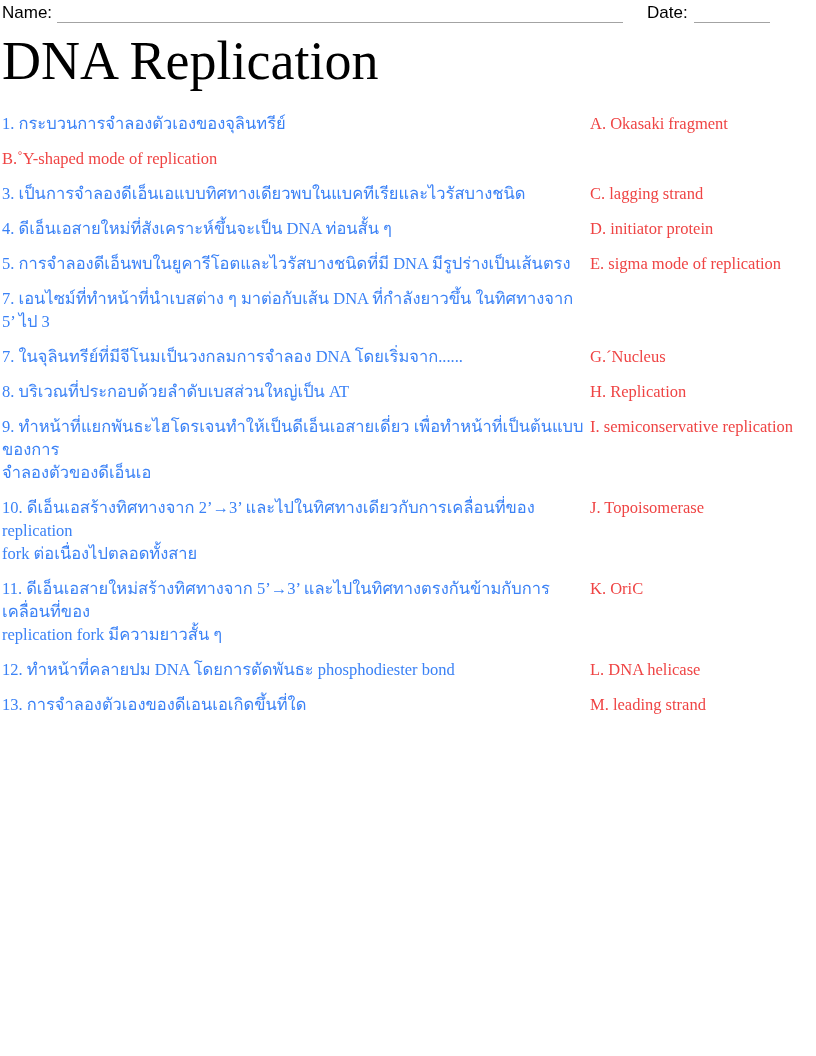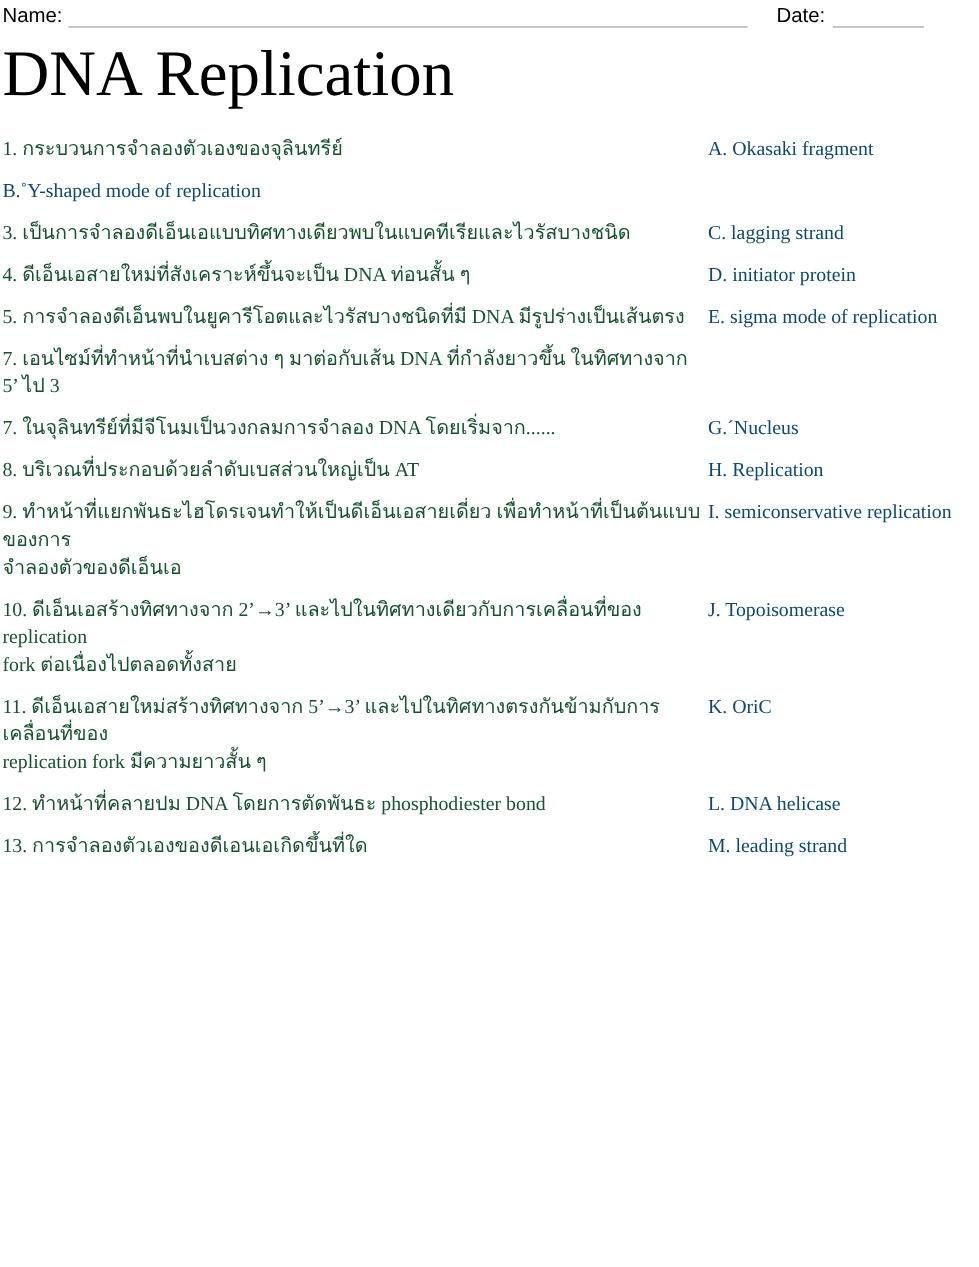--- a/index.html
+++ b/index.html
@@ -53,26 +53,26 @@
     align-items: flex-start;
     margin-bottom: 12px;
     font-size: 16.5px;
     line-height: 23px;
   }
   .question {
     flex: 0 0 588px;
     max-width: 588px;
     font-family: "Liberation Serif", serif;
     white-space: pre-wrap;
-    color: #14532d;
+    color: #3b82f6;
   }
   .answer {
     flex: 1;
     font-family: "Liberation Serif", serif;
-    color: #0c4a6e;
+    color: #ef4444;
     white-space: nowrap;
   }
 </style>
 </head>
 <body>
 
 <div class="page">
 
   <div class="topbar">
     <span>Name:</span>

